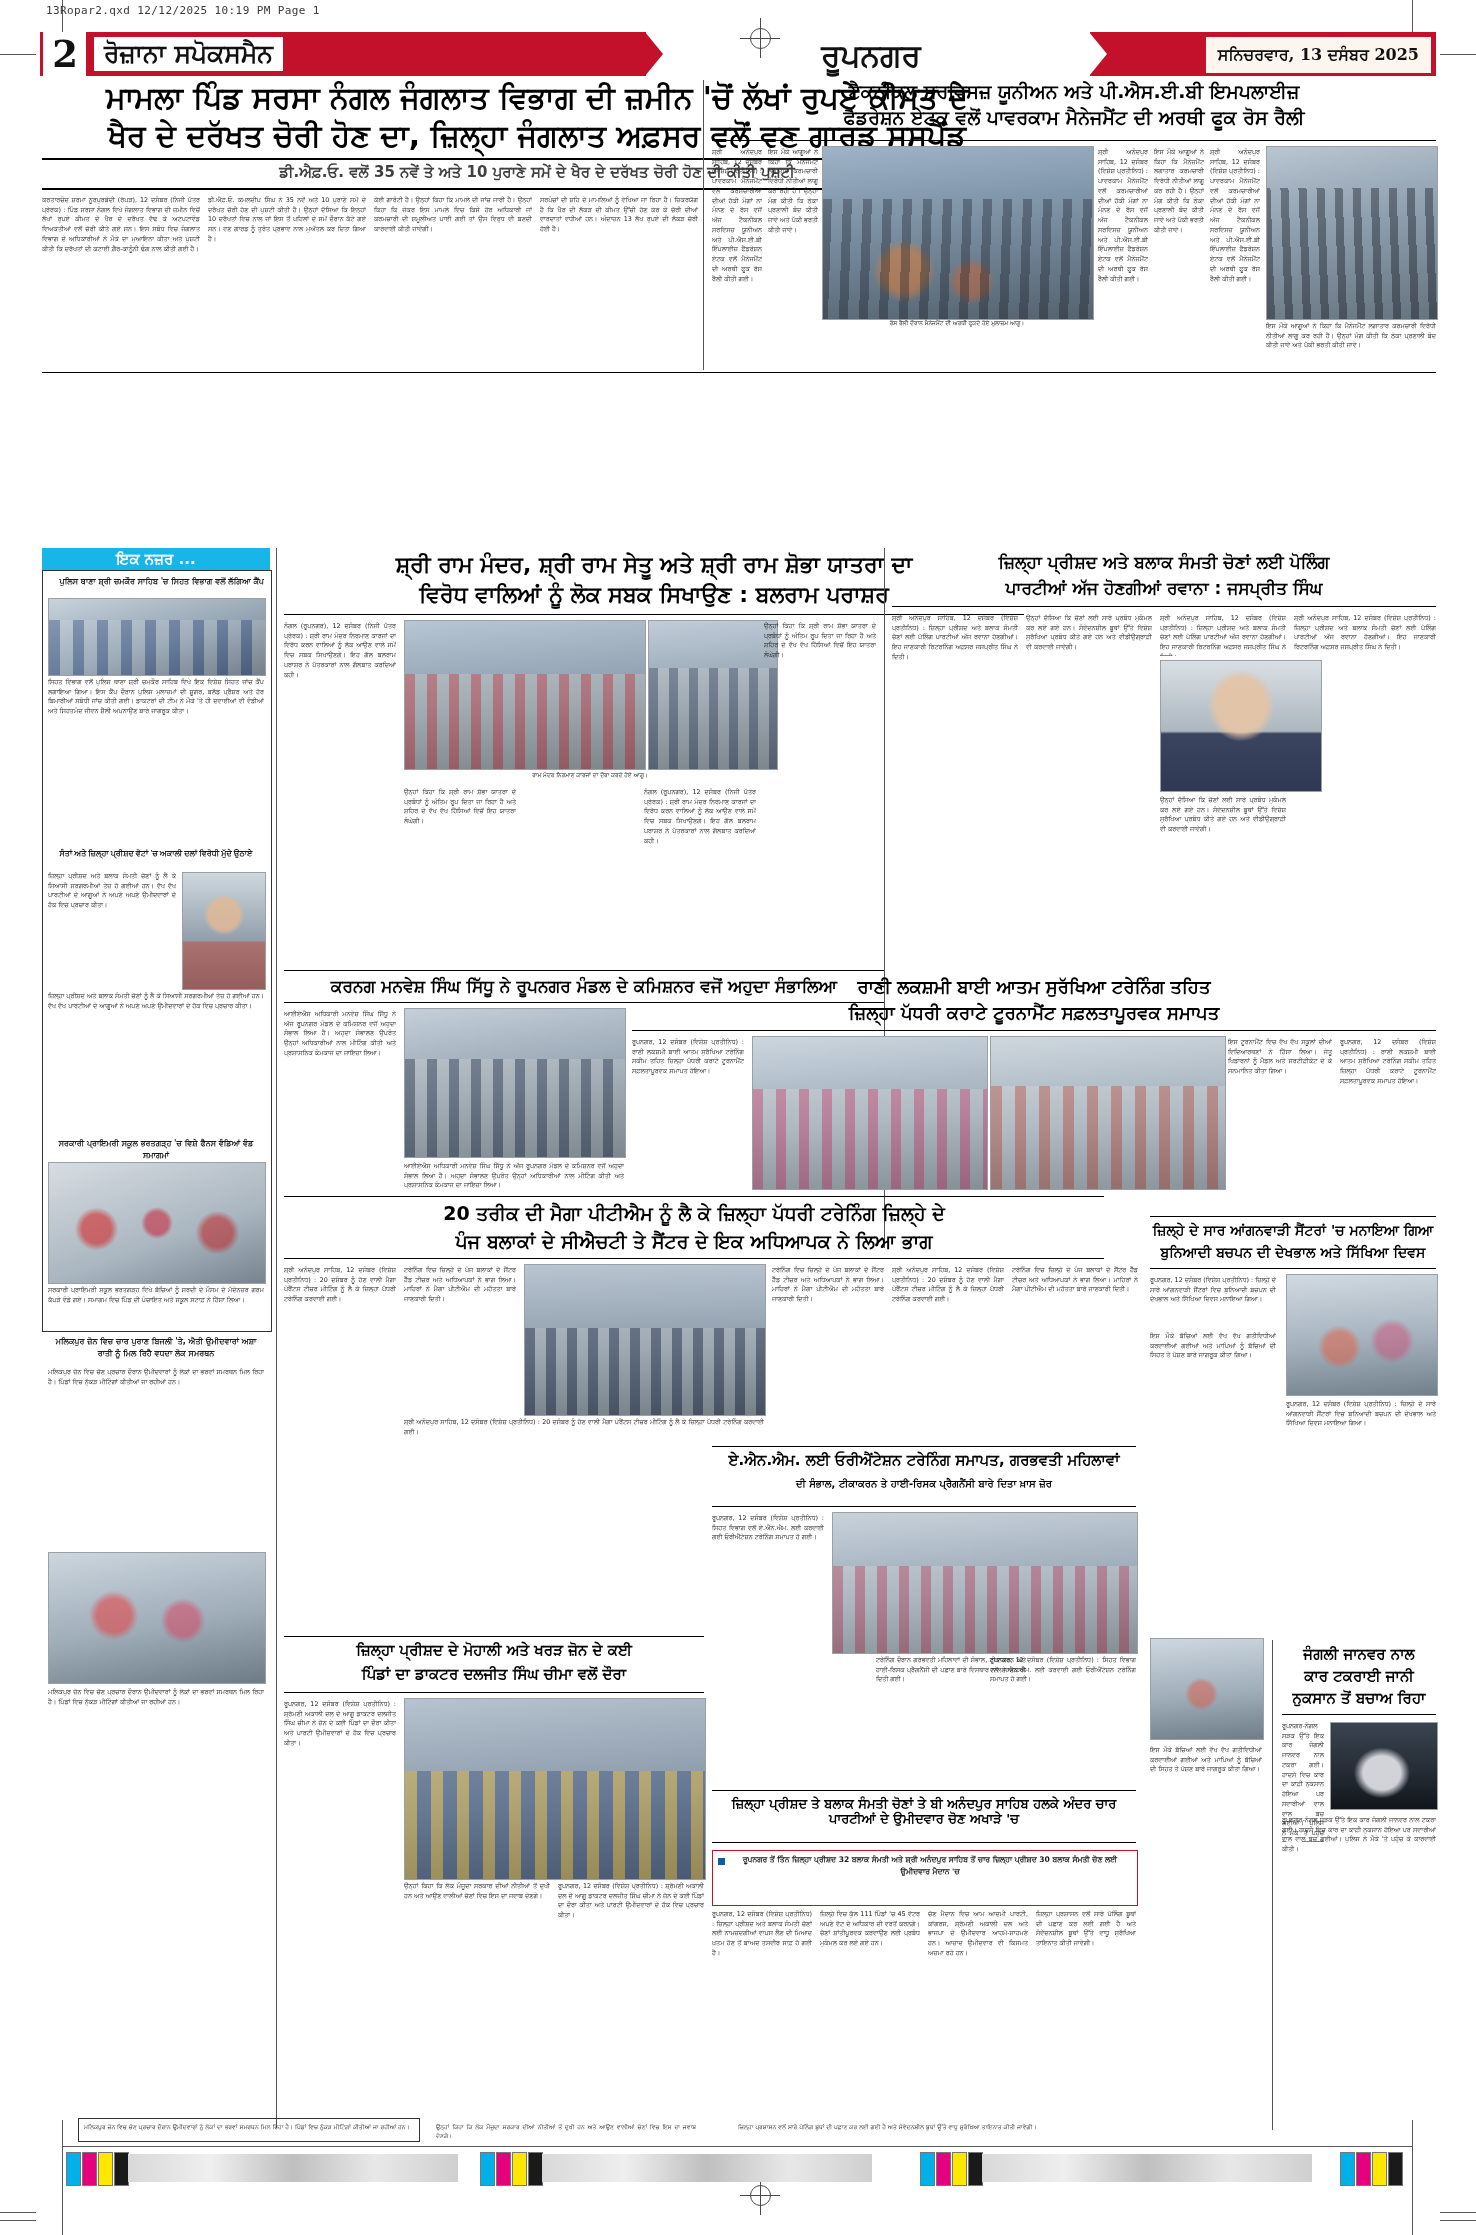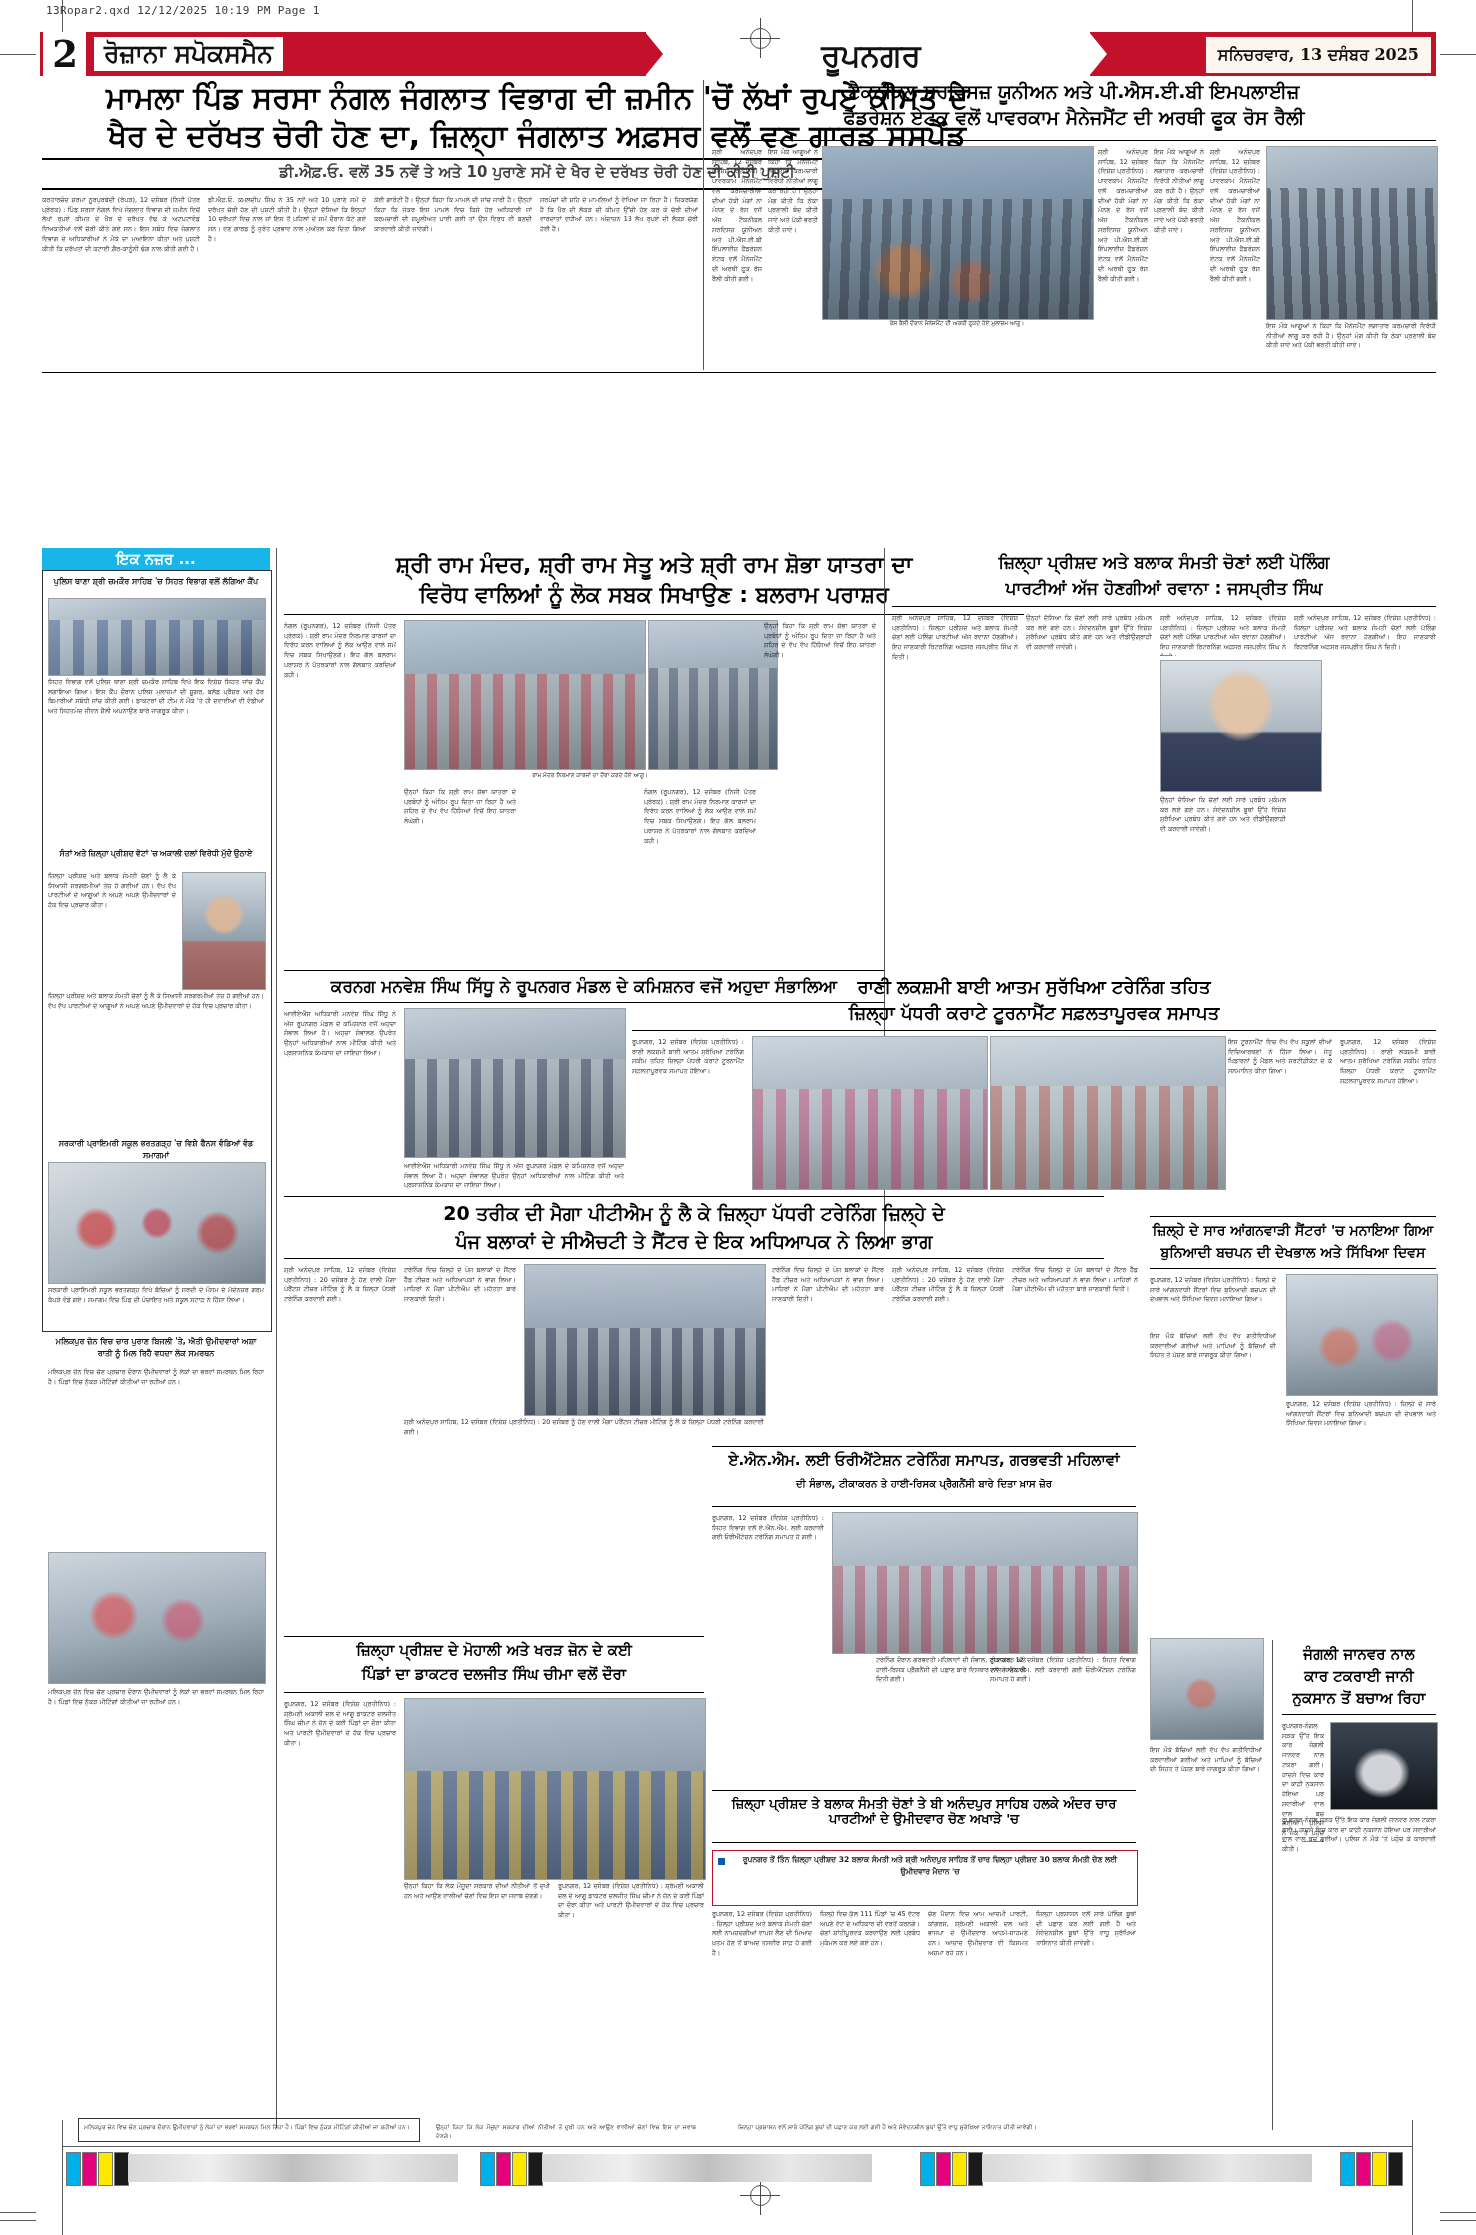--- a/index.html
+++ b/index.html
@@ -129,21 +129,21 @@
     <div class="ph-grad" style="background:linear-gradient(170deg,#b9c6d2 0%,#8d9dad 45%,#5f6d79 100%);"></div>
     <div class="ph-grad" style="background:repeating-linear-gradient(88deg,rgba(35,40,50,.45) 0 8px,rgba(160,170,180,.10) 8px 18px);top:24%;"></div>
   </div>
   <div class="col-txt" style="position:absolute;left:1266px;top:322px;width:170px;height:44px;">ਇਸ ਮੌਕੇ ਆਗੂਆਂ ਨੇ ਕਿਹਾ ਕਿ ਮੈਨੇਜਮੈਂਟ ਲਗਾਤਾਰ ਕਰਮਚਾਰੀ ਵਿਰੋਧੀ ਨੀਤੀਆਂ ਲਾਗੂ ਕਰ ਰਹੀ ਹੈ। ਉਨ੍ਹਾਂ ਮੰਗ ਕੀਤੀ ਕਿ ਠੇਕਾ ਪ੍ਰਣਾਲੀ ਬੰਦ ਕੀਤੀ ਜਾਵੇ ਅਤੇ ਪੱਕੀ ਭਰਤੀ ਕੀਤੀ ਜਾਵੇ।</div>
 
   <div class="rule" style="position:absolute;left:42px;top:372px;width:1394px;height:1px;"></div>
 
   <div class="boxbar" style="position:absolute;left:42px;top:548px;width:228px;height:22px;line-height:22px;font-size:15px;">ਇਕ ਨਜ਼ਰ ...</div>
   <div class="framebox" style="left:42px;top:570px;width:228px;height:760px;"></div>
 
-  <div class="col-txt" style="position:absolute;left:48px;top:576px;width:216px;font-weight:bold;font-size:8px;text-align:center;">ਪੁਲਿਸ ਥਾਣਾ ਸ਼੍ਰੀ ਚਮਕੌਰ ਸਾਹਿਬ 'ਚ ਸਿਹਤ ਵਿਭਾਗ ਵਲੋਂ ਲੱਗਿਆ ਕੈਂਪ</div>
+  <div class="col-txt" style="position:absolute;left:48px;top:576px;width:216px;font-weight:bold;font-size:8px;text-align:right;">ਪੁਲਿਸ ਥਾਣਾ ਸ਼੍ਰੀ ਚਮਕੌਰ ਸਾਹਿਬ 'ਚ ਸਿਹਤ ਵਿਭਾਗ ਵਲੋਂ ਲੱਗਿਆ ਕੈਂਪ</div>
   <div class="photo" style="left:48px;top:598px;width:216px;height:76px;">
     <div class="ph-grad" style="background:linear-gradient(165deg,#c8d3dc,#93a3b1 55%,#5d6a76);"></div>
     <div class="ph-grad" style="background:repeating-linear-gradient(90deg,rgba(30,60,120,.35) 0 11px,rgba(220,225,230,.18) 11px 24px);top:28%;"></div>
   </div>
   <div class="col-txt" style="position:absolute;left:48px;top:678px;width:216px;height:160px;">ਸਿਹਤ ਵਿਭਾਗ ਵਲੋਂ ਪੁਲਿਸ ਥਾਣਾ ਸ਼੍ਰੀ ਚਮਕੌਰ ਸਾਹਿਬ ਵਿਖੇ ਇਕ ਵਿਸ਼ੇਸ਼ ਸਿਹਤ ਜਾਂਚ ਕੈਂਪ ਲਗਾਇਆ ਗਿਆ। ਇਸ ਕੈਂਪ ਦੌਰਾਨ ਪੁਲਿਸ ਮੁਲਾਜ਼ਮਾਂ ਦੀ ਸ਼ੂਗਰ, ਬਲੱਡ ਪ੍ਰੈਸ਼ਰ ਅਤੇ ਹੋਰ ਬਿਮਾਰੀਆਂ ਸਬੰਧੀ ਜਾਂਚ ਕੀਤੀ ਗਈ। ਡਾਕਟਰਾਂ ਦੀ ਟੀਮ ਨੇ ਮੌਕੇ 'ਤੇ ਹੀ ਦਵਾਈਆਂ ਵੀ ਵੰਡੀਆਂ ਅਤੇ ਸਿਹਤਮੰਦ ਜੀਵਨ ਸ਼ੈਲੀ ਅਪਨਾਉਣ ਬਾਰੇ ਜਾਗਰੂਕ ਕੀਤਾ।</div>
 
   <div class="col-txt" style="position:absolute;left:48px;top:848px;width:216px;font-weight:bold;font-size:8px;text-align:center;font-family:Liberation Serif, serif;">ਸੰਤਾਂ ਅਤੇ ਜ਼ਿਲ੍ਹਾ ਪ੍ਰੀਸ਼ਦ ਵੋਟਾਂ 'ਚ ਅਕਾਲੀ ਦਲਾਂ ਵਿਰੋਧੀ ਮੁੱਦੇ ਉਠਾਏ</div>
   <div class="photo" style="left:182px;top:872px;width:82px;height:116px;">
     <div class="ph-grad" style="background:linear-gradient(180deg,#cfd8df,#9aa7b3 50%,#6b7a86);"></div>
     <div class="ph-grad" style="background:radial-gradient(circle at 50% 36%,rgba(225,185,150,.85) 0 18%,transparent 24%),linear-gradient(0deg,rgba(200,60,40,.45) 0 40%,transparent 42%);"></div>

